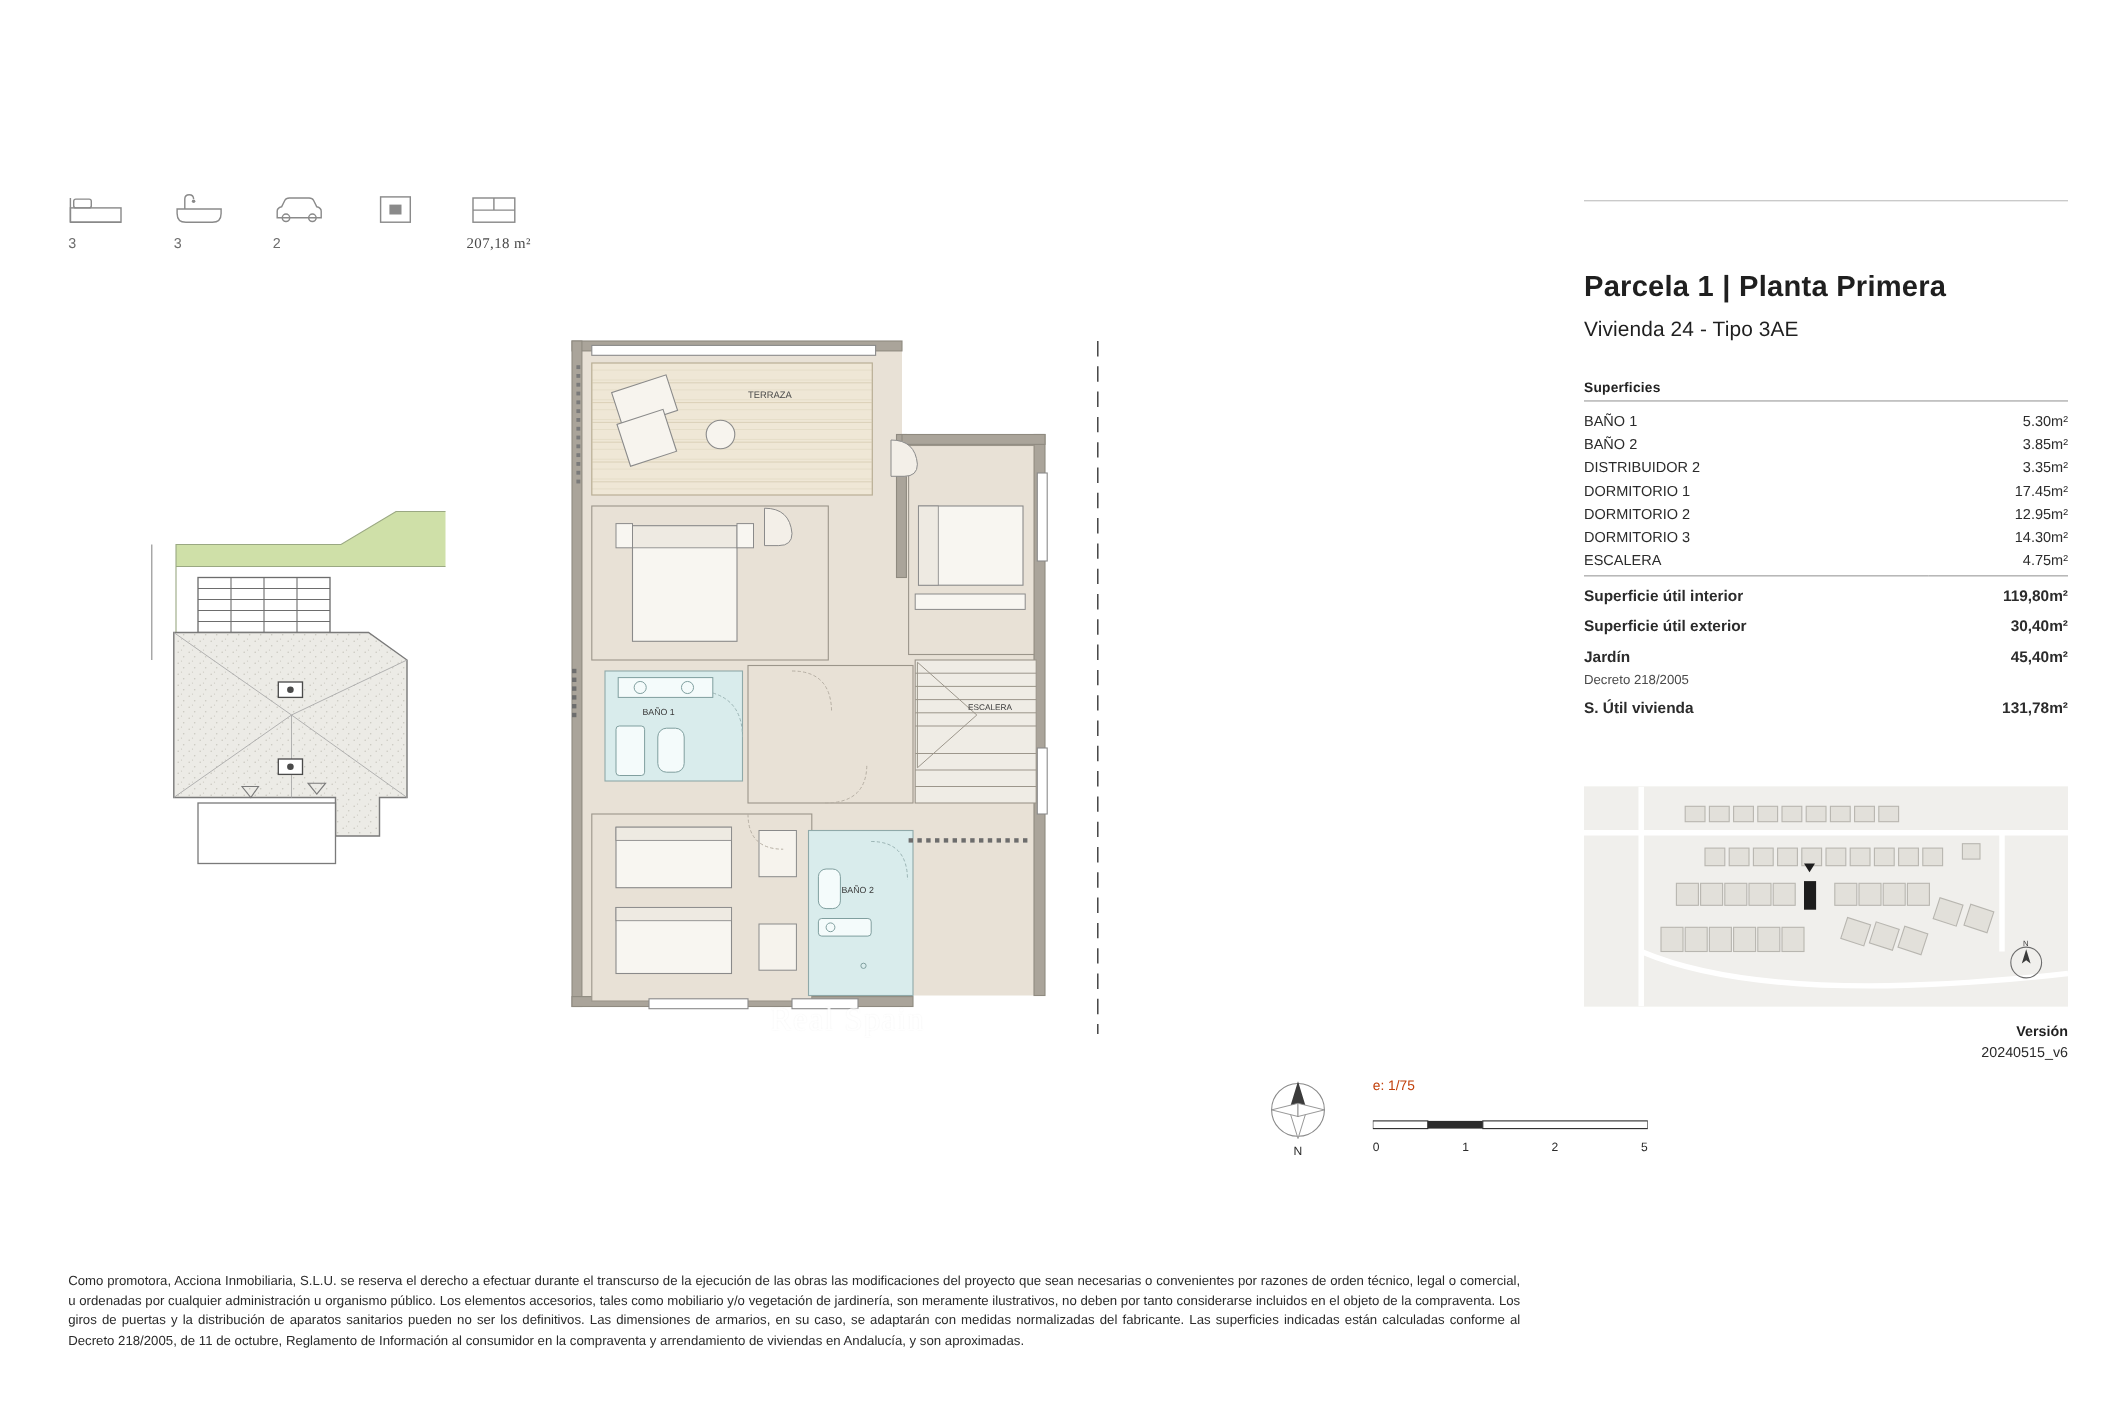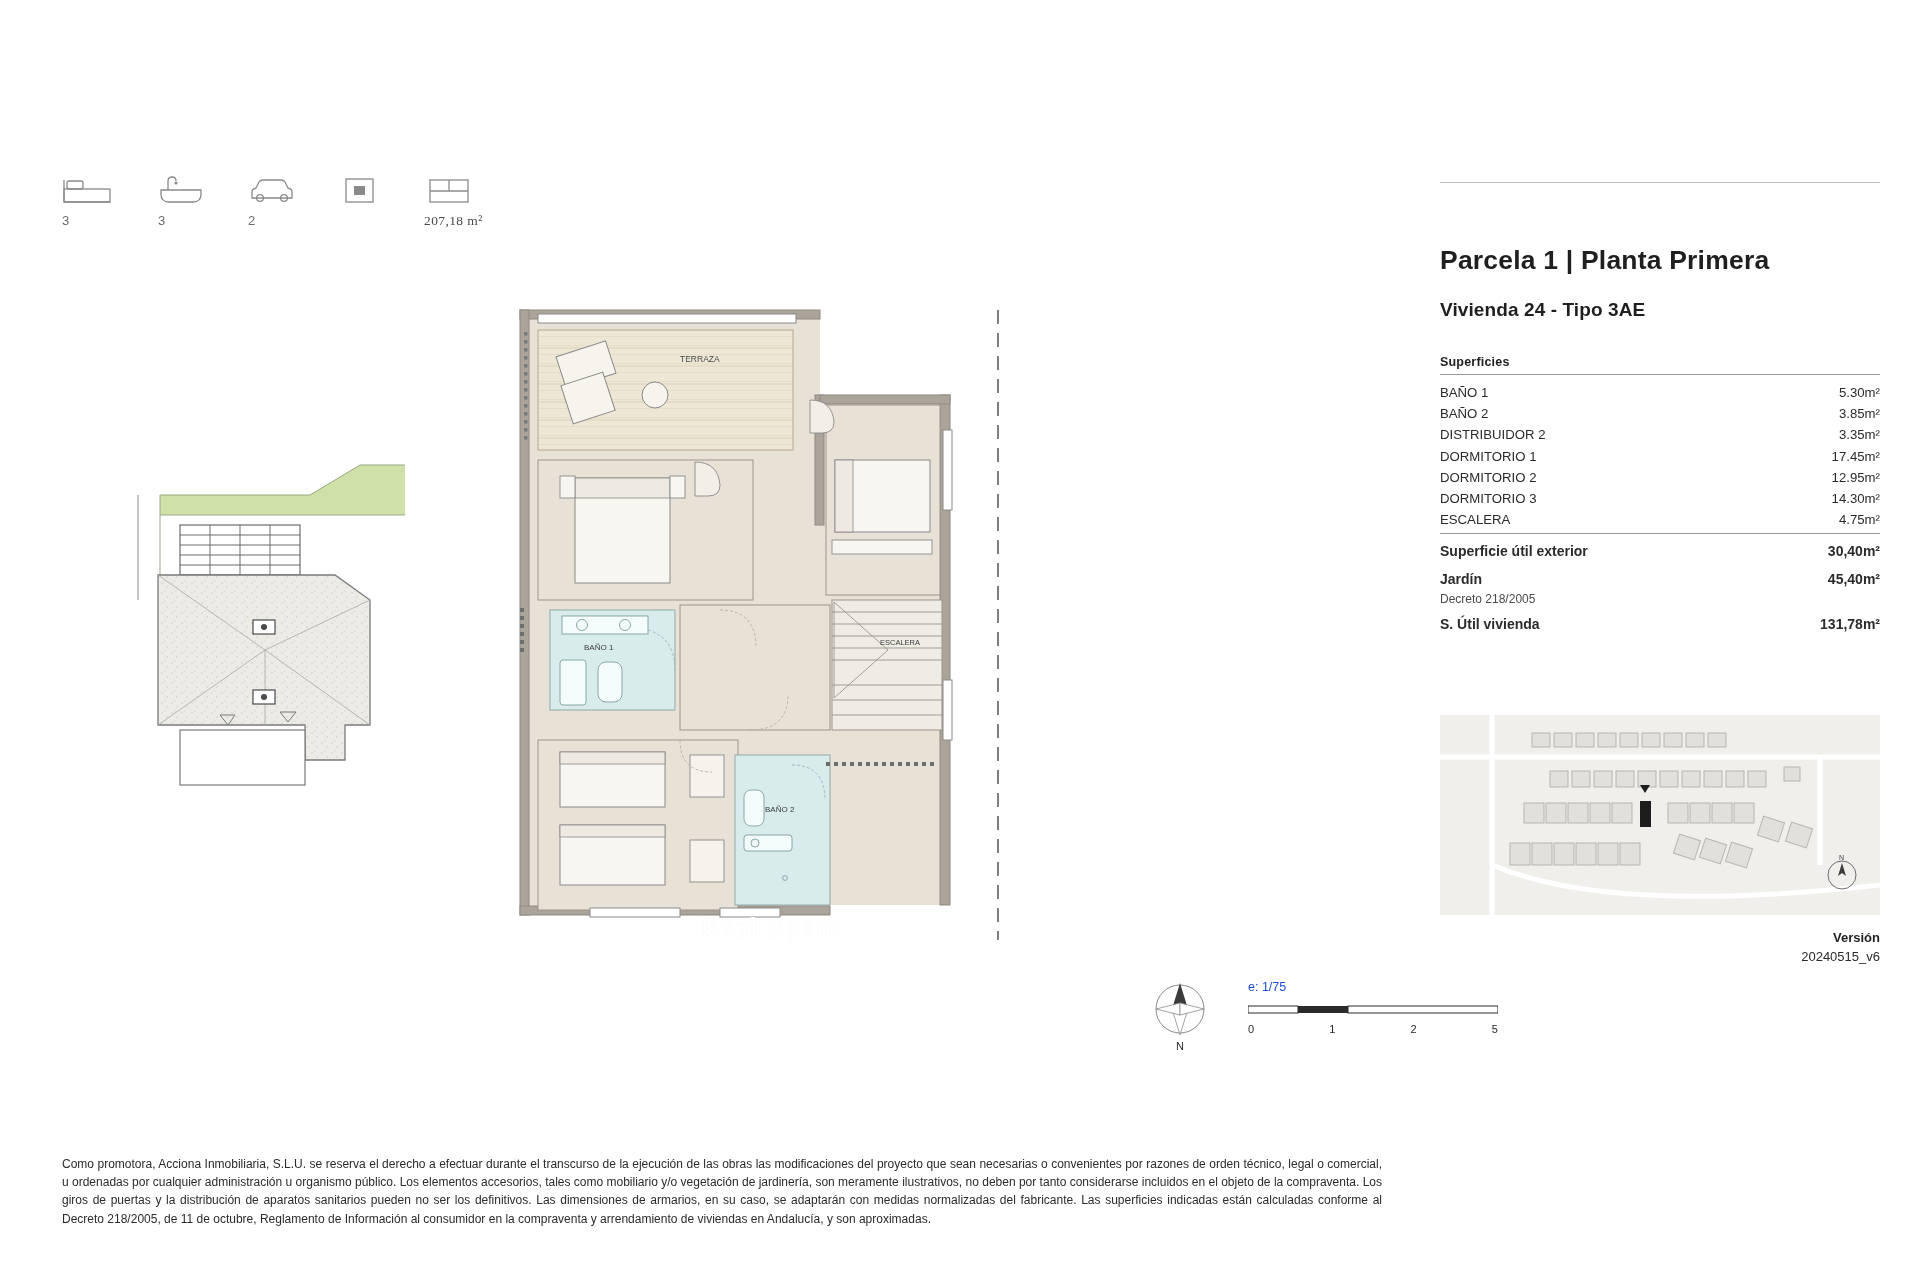--- a/index.html
+++ b/index.html
@@ -28,41 +28,41 @@
     font-family:"Liberation Serif", serif;
     font-size:30px; color:#ffffff; opacity:.85;
     letter-spacing:1px; pointer-events:none;
     text-shadow:0 0 2px rgba(0,0,0,.07);
   }
 
   
   .right { position:absolute; left:1440px; top:0; width:440px; height:956px; }
   .rule { border-top:1px solid #bdbdbd; }
   .title { font-size:26.5px; font-weight:bold; color:#1f1f1f; letter-spacing:.2px; }
-  .subtitle { font-size:19px; font-weight:bold; color:#1f1f1f; margin-top:23px; letter-spacing:.1px; }
+  .subtitle { font-size:19px; font-weight:normal; color:#1f1f1f; margin-top:13px; letter-spacing:.1px; }
   .surf-head { font-size:12.5px; font-weight:bold; color:#1f1f1f; margin-top:34px; letter-spacing:.2px; }
   .surf-head-rule { border-top:1px solid #9a9a9a; margin-top:5px; }
 
   table.surf { width:100%; border-collapse:collapse; margin-top:7px; }
   table.surf td { font-size:13.2px; color:#2b2b2b; padding:3.1px 0; vertical-align:baseline; }
   table.surf td.val { text-align:right; white-space:nowrap; }
   tr.sep td { border-bottom:1px solid #9a9a9a; padding-bottom:6px; }
   tr.strong td { font-weight:bold; font-size:14px; padding-top:9px; }
   tr.gap td { padding-top:11px; }
   tr.note td { font-size:12px; color:#4a4a4a; padding-top:2px; padding-bottom:1px; }
 
   
   .sitemap { position:absolute; left:0; top:715px; width:440px; height:200px; background:#f0efec; }
   .version { position:absolute; right:0; top:930px; text-align:right; }
   .version .vtitle { font-size:13px; font-weight:bold; color:#1f1f1f; }
   .version .vnum { font-size:13px; color:#2b2b2b; margin-top:4px; }
 
   
   .scalewrap { position:absolute; left:1248px; top:980px; width:250px; }
-  .scale-label { font-size:12.5px; color:#1d4ed8; margin-bottom:8px; }
+  .scale-label { font-size:12.5px; color:#c2410c; margin-bottom:22px; }
   .scale-ticks { display:flex; font-size:11px; color:#2b2b2b; justify-content:space-between; margin-top:3px; }
 
   .compass { position:absolute; left:1145px; top:975px; width:70px; height:78px; }
 
   
   .legal {
     position:absolute; left:62px; top:1155px; width:1320px;
     font-size:12px; line-height:1.52; color:#2b2b2b; text-align:justify;
   }
 </style>
@@ -370,20 +370,24 @@
           </tr>
           <tr>
             <td>DORMITORIO 3</td>
             <td class="val">14.30m²</td>
           </tr>
           <tr class="sep">
             <td>ESCALERA</td>
             <td class="val">4.75m²</td>
           </tr>
 
+          <tr class="strong">
+            <td>Superficie útil interior</td>
+            <td class="val">119,80m²</td>
+          </tr>
 
           <tr class="strong">
             <td>Superficie útil exterior</td>
             <td class="val">30,40m²</td>
           </tr>
           <tr class="strong">
             <td>Jardín</td>
             <td class="val">45,40m²</td>
           </tr>
           <tr class="note">

